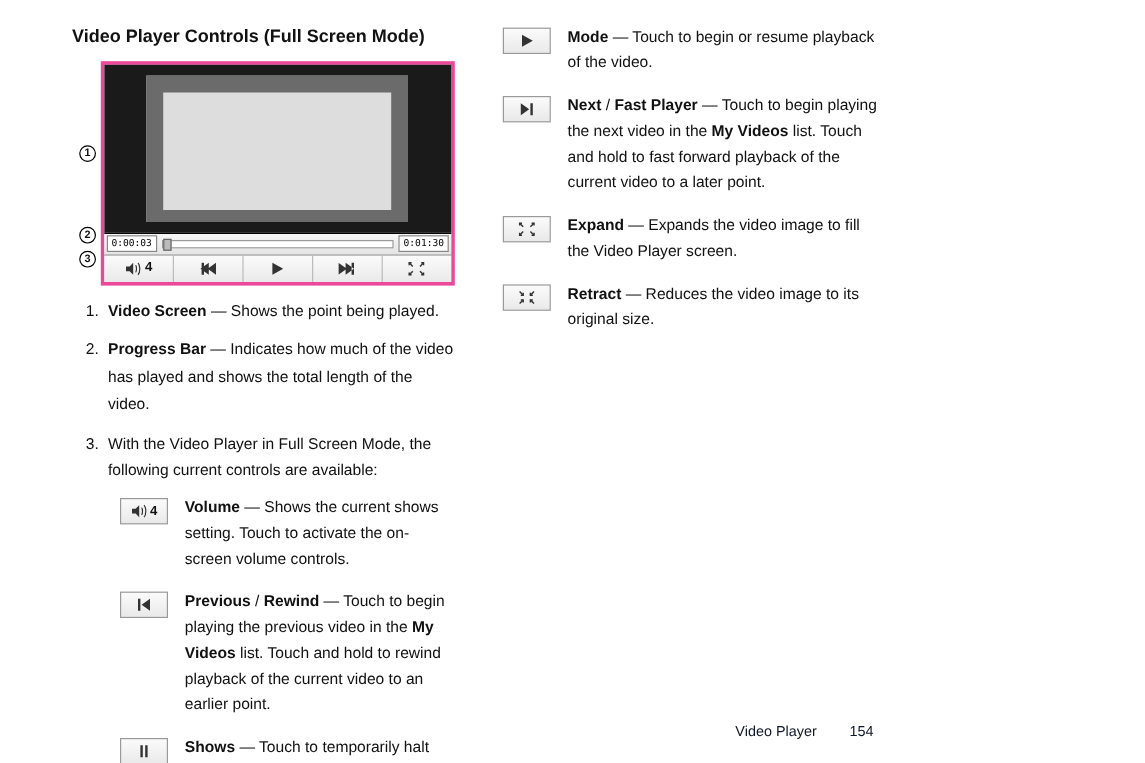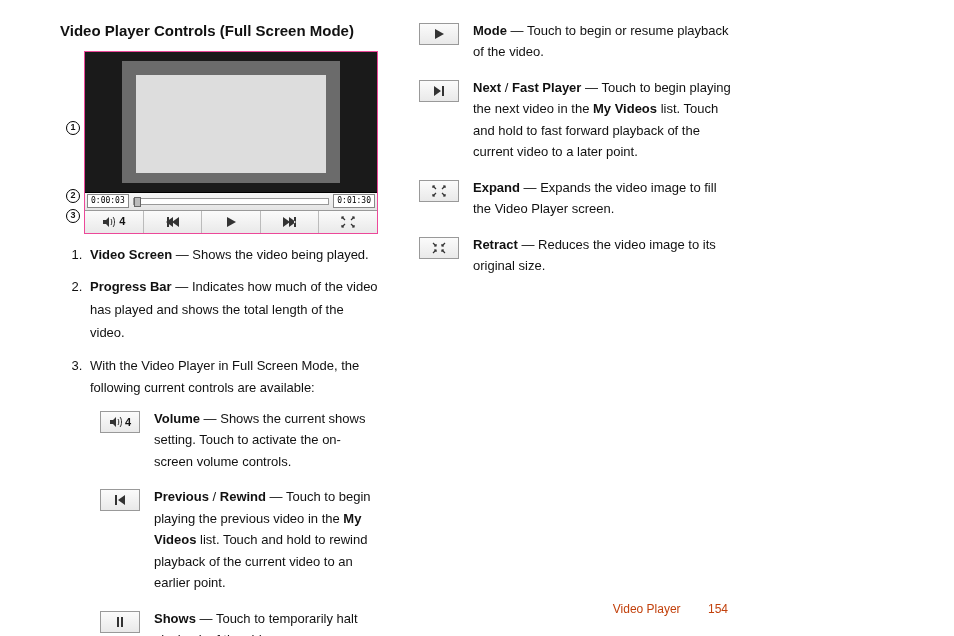--- a/index.html
+++ b/index.html
@@ -5,21 +5,21 @@
   html,body{margin:0;padding:0;background:#fff;color:#111;font-family:Helvetica,Arial,sans-serif;font-size:13px;line-height:1.5;}
   .page{width:788px;height:636px;box-sizing:border-box;padding:20px 50px 0 60px;position:relative;}
   .cols{display:flex;gap:40px;}
   .col{flex:1;min-width:0;}
   h3{font-family:Arial,Helvetica,sans-serif;font-weight:900;font-size:15px;margin:0 0 8px 0;}
 
   
   .mock-wrap{display:flex;align-items:flex-start;margin:0 0 8px 6px;}
   .callouts{width:18px;display:flex;flex-direction:column;padding-top:6px;font-size:9px;font-weight:bold;}
   .callouts span{display:flex;align-items:center;justify-content:center;width:12px;height:12px;border:1px solid #000;border-radius:50%;margin-bottom:2px;}
-  .mock{width:292px;border:1px solid #ec4899;}
+  .mock{width:292px;border:3px solid #ec4899;}
   .mock-screen{height:140px;background:#1a1a1a;display:flex;align-items:center;justify-content:center;}
   .mock-inner{width:190px;height:98px;background:#ddd;border:14px solid #6b6b6b;border-bottom-width:10px;}
   .mock-bar{height:17px;background:linear-gradient(#f7f7f7,#e4e4e4);border-top:1px solid #000;display:flex;align-items:center;font-size:8px;font-family:monospace;color:#000;}
   .mock-bar .t{padding:0 3px;background:#fff;border:1px solid #888;margin:0 2px;}
   .mock-bar .track{flex:1;height:5px;background:#fff;border:1px solid #999;margin:0 2px;position:relative;}
   .mock-bar .thumb{position:absolute;left:0;top:-2px;width:5px;height:8px;background:#bbb;border:1px solid #666;}
   .mock-ctrl{height:22px;background:linear-gradient(#fbfbfb,#e9e9e9);border-top:1px solid #999;display:flex;}
   .mock-ctrl .cell{flex:1;border-right:1px solid #bbb;display:flex;align-items:center;justify-content:center;}
   .mock-ctrl .cell:last-child{border-right:none;}
   .mock-ctrl svg{width:14px;height:12px;}
@@ -32,21 +32,21 @@
 
   
   .desc-row{display:flex;align-items:flex-start;gap:14px;margin:0 0 14px 40px;}
   .col2 .desc-row{margin-left:0;}
   .icon-box{width:38px;height:20px;flex:0 0 38px;border:1px solid #999;background:linear-gradient(#fbfbfb,#e9e9e9);display:flex;align-items:center;justify-content:center;margin-top:3px;}
   .icon-box svg{width:14px;height:12px;}
   .icon-box .vol{display:flex;align-items:center;gap:2px;font-weight:bold;font-size:11px;}
   .desc-text{flex:1;font-size:13px;line-height:1.65;}
   .desc-text b{font-weight:bold;}
 
-  .footer{position:absolute;bottom:18px;right:60px;font-size:12px;color:#c2410c;}
+  .footer{position:absolute;bottom:18px;right:60px;font-size:12px;color:#0f172a;}
   .footer .pg{margin-left:24px;}
 </style>
 </head>
 <body>
 
 <div class="page">
   <div class="cols">
 
     <div class="col">
       <h3>Video Player Controls (Full Screen Mode)</h3>
@@ -101,21 +101,21 @@
                   <path d="M1 1l3 3M13 1l-3 3M1 11l3-3M13 11l-3-3" stroke="#333" stroke-width="1.2" fill="none"></path>
                   <path d="M1 3V1h2M13 3V1h-2M1 9v2h2M13 9v2h-2" stroke="#333" stroke-width="1.2" fill="none"></path>
                 </svg>
             </div>
           </div>
         </div>
       </div>
 
       <ol>
         <li>
-          <span class="num-lead">Video Screen</span><span> — Shows the video being played.</span>
+          <span class="num-lead">Video Screen</span><span> — Shows the point being played.</span>
         </li>
         <li>
           <span class="num-lead">Progress Bar</span><span> — Indicates how much of the video has played and shows the total length of the video.</span>
         </li>
         <li>
           <span>With the Video Player in Full Screen Mode, the following current controls are available:</span>
         </li>
       </ol>
 
       <div class="desc-row">

